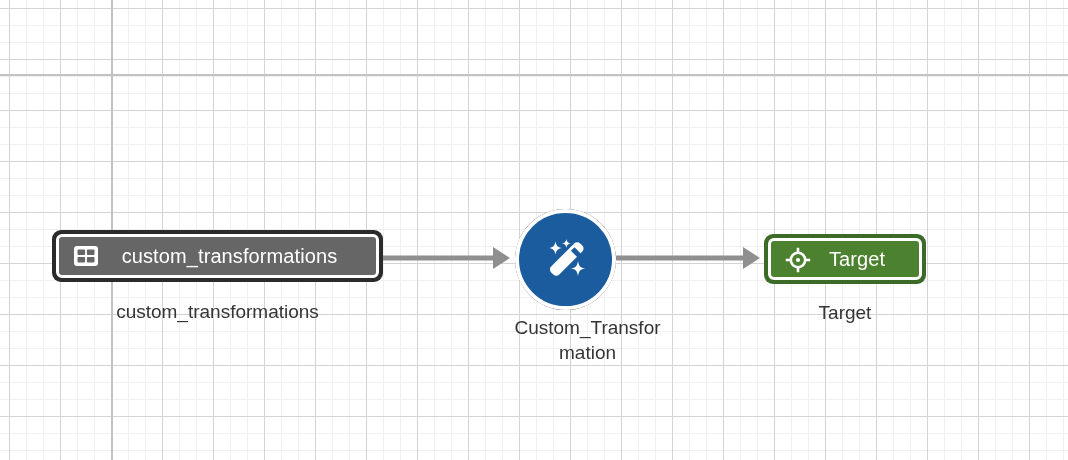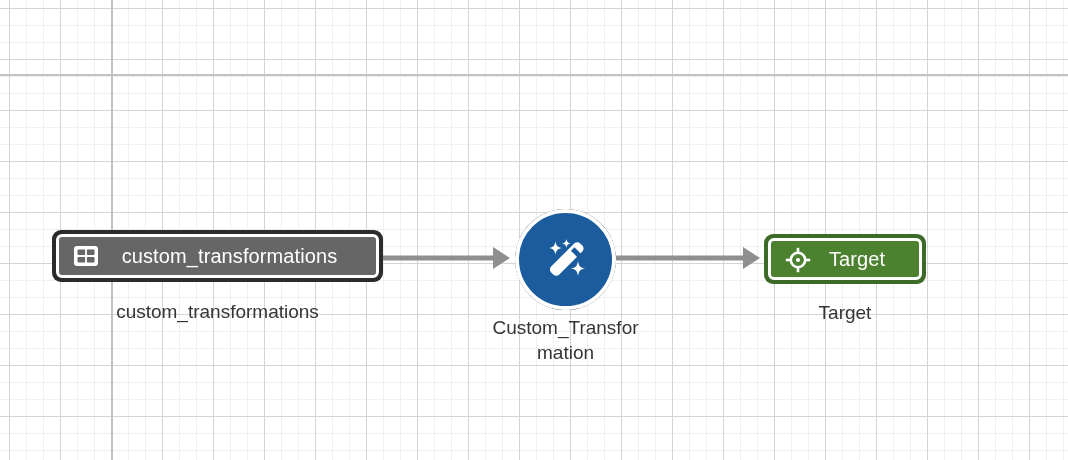--- a/index.html
+++ b/index.html
@@ -204,21 +204,21 @@
 
             <path d="M15.5 7.5 C16.4 12.0 17.6 13.2 22.1 14.1 C17.6 15.0 16.4 16.2 15.5 20.7 C14.6 16.2 13.4 15.0 8.9 14.1 C13.4 13.2 14.6 12.0 15.5 7.5 Z"></path>
             <path d="M26.4 5.0 C27.0 8.0 27.8 8.8 30.8 9.4 C27.8 10.0 27.0 10.8 26.4 13.8 C25.8 10.8 25.0 10.0 22.0 9.4 C25.0 8.8 25.8 8.0 26.4 5.0 Z"></path>
             <path d="M38.0 27.0 C38.9 32.3 40.2 33.6 45.5 34.5 C40.2 35.4 38.9 36.7 38.0 42.0 C37.1 36.7 35.8 35.4 30.5 34.5 C35.8 33.6 37.1 32.3 38.0 27.0 Z"></path>
           </g>
         </svg>
       </span>
     </div>
   </div>
 
-  <div class="caption" style="left:465px; top:315px; width:201px;">Custom_Transfor
+  <div class="caption" style="left:487px; top:315px; width:201px;">Custom_Transfor
 mation</div>
 
   <div class="node-rect node-target" style="left:764px; top:234px; width:162px; height:50px;">
     <div class="inner">
       <span class="node-icon">
         <svg viewBox="0 0 26 26" width="26" height="26" aria-hidden="true">
           <g fill="none" stroke="#ffffff" stroke-width="2.6">
             <circle cx="13" cy="13" r="7.2"></circle>
             <line x1="13" y1="0.8" x2="13" y2="5.4"></line>
             <line x1="13" y1="20.6" x2="13" y2="25.2"></line>

